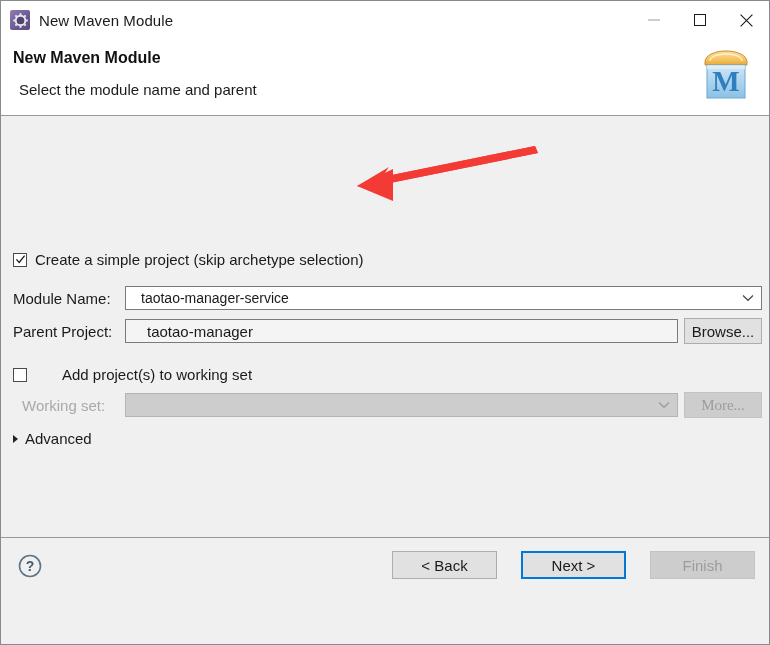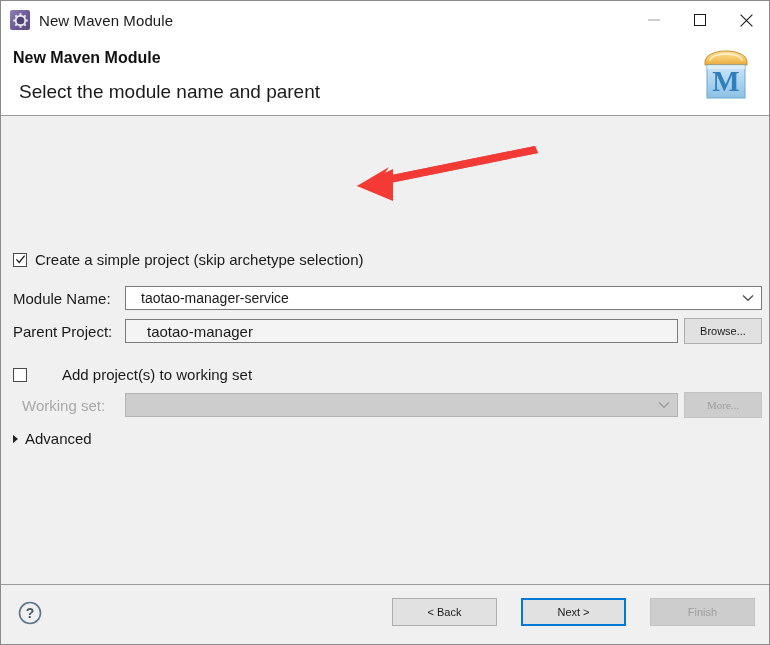--- a/index.html
+++ b/index.html
@@ -77,35 +77,35 @@
     left: 12px;
     top: 10px;
     font-size: 16px;
     font-weight: bold;
     color: #111;
   }
   .header-sub {
     position: absolute;
     left: 18px;
     top: 42px;
-    font-size: 19px;
+    font-size: 15px;
     color: #1a1a1a;
   }
   .header-logo {
     position: absolute;
     right: 14px;
     top: 6px;
     width: 56px;
     height: 58px;
   }
 
   
   .body {
     position: relative;
-    height: 469px;
+    height: 422px;
     background: #f0f0f0;
     border-bottom: 1px solid #9a9a9a;
     box-sizing: border-box;
   }
 
   .row { position: absolute; display: flex; align-items: center; }
 
   .cb {
     width: 14px;
     height: 14px;
@@ -169,21 +169,21 @@
     top: 0;
     bottom: 0;
     display: flex;
     align-items: center;
   }
 
   .btn {
     box-sizing: border-box;
     border: 1px solid #adadad;
     background: #e1e1e1;
-    font-size: 11px;
+    font-size: 15px;
     color: #1a1a1a;
     display: flex;
     align-items: center;
     justify-content: center;
     font-family: "Liberation Sans", sans-serif;
     cursor: default;
     user-select: none;
   }
   .btn.disabled {
     background: #cdcdcd;

